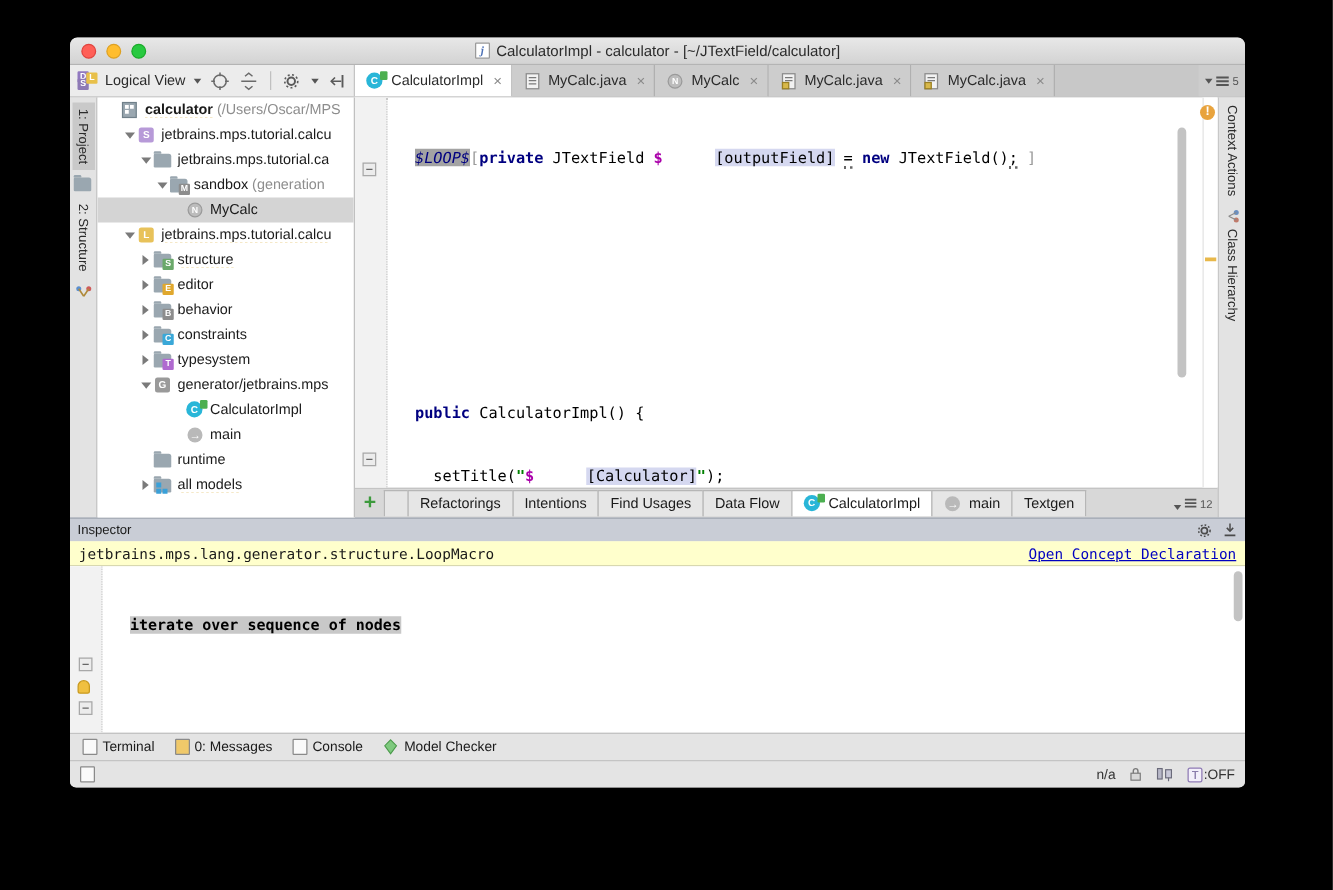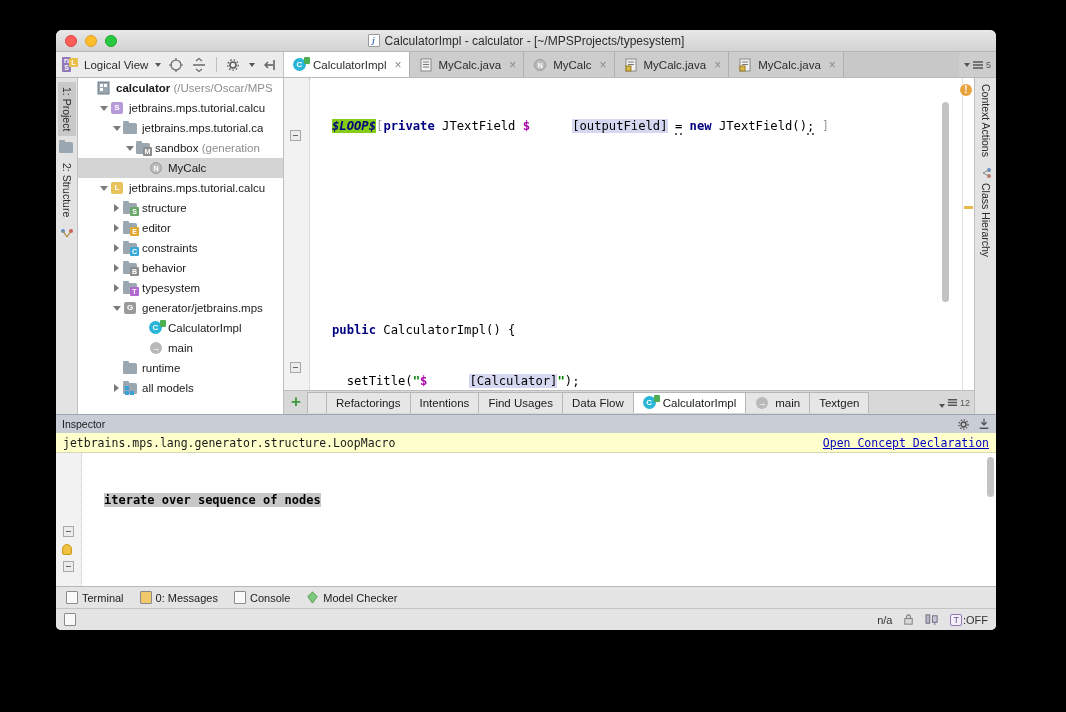--- a/index.html
+++ b/index.html
@@ -207,21 +207,21 @@
   #code {
     flex: 1; position: relative; overflow: hidden;
     font-family: "DejaVu Sans Mono", monospace;
     font-size: 12.2px; line-height: 17px;
     color: #000; padding: 6px 0 0 0;
     white-space: pre;
   }
   .cline { height: 17px; padding-left: 22px; position: relative; }
   .kw   { color: #000080; font-weight: bold; }
   .str  { color: #008000; font-weight: bold; }
-  .loop { color: #000080; font-weight: bold; font-style: italic; background:#84cc16; }
+  .loop { color: #000080; font-weight: normal; font-style: italic; background:#a3a3a3; }
   .bracket { color: #9a9a9a; }
   .dollar { color: #aa00aa; font-weight: bold; }
   .annot { background: #d5d8f0; margin-left: 42px; }
   .err-sq { border-bottom: 2px dotted #666; }
   #rightmargin {
     width: 12px; background: #fff; flex: none; position: relative;
     border-left: 1px solid #e3e3e3;
   }
   .mk { position: absolute; left: 1px; width: 9px; height: 3px; }
   .err-dot {
@@ -329,21 +329,21 @@
 <div id="window">
 
   <div id="titlebar">
     <div class="traffic">
       <div class="dot red"></div>
       <div class="dot yellow"></div>
       <div class="dot green"></div>
     </div>
     <div id="title-text">
       <span class="mps-badge">j</span>
-      <span>CalculatorImpl - calculator - [~/MPSProjects/typesystem]</span>
+      <span>CalculatorImpl - calculator - [~/JTextField/calculator]</span>
     </div>
   </div>
 
   <div id="toolrow">
     <div id="tool-left">
       <span class="ds-icon">
         <span class="sq d">D</span>
             <span class="sq s">S</span>
             <span class="sq l">L</span>
       </span>
@@ -542,34 +542,34 @@
               </span>
               <span class="tlabel"><span class="">editor</span></span>
             </div>
             <div class="trow">
               <span style="width:28px;flex:none"></span>
               <span class="tw">
                 <span class="arrow-r"></span>
               </span>
               <span class="ticon">
                 <span class="fold"></span>
+                <span class="badge" style="background:#8d8d8d">B</span>
+              </span>
+              <span class="tlabel"><span class="">behavior</span></span>
+            </div>
+            <div class="trow">
+              <span style="width:28px;flex:none"></span>
+              <span class="tw">
+                <span class="arrow-r"></span>
+              </span>
+              <span class="ticon">
+                <span class="fold"></span>
                 <span class="badge" style="background:#3aa8d8">C</span>
               </span>
               <span class="tlabel"><span class="">constraints</span></span>
-            </div>
-            <div class="trow">
-              <span style="width:28px;flex:none"></span>
-              <span class="tw">
-                <span class="arrow-r"></span>
-              </span>
-              <span class="ticon">
-                <span class="fold"></span>
-                <span class="badge" style="background:#8d8d8d">B</span>
-              </span>
-              <span class="tlabel"><span class="">behavior</span></span>
             </div>
             <div class="trow">
               <span style="width:28px;flex:none"></span>
               <span class="tw">
                 <span class="arrow-r"></span>
               </span>
               <span class="ticon">
                 <span class="fold"></span>
                 <span class="badge" style="background:#b06ad0">T</span>
               </span>

